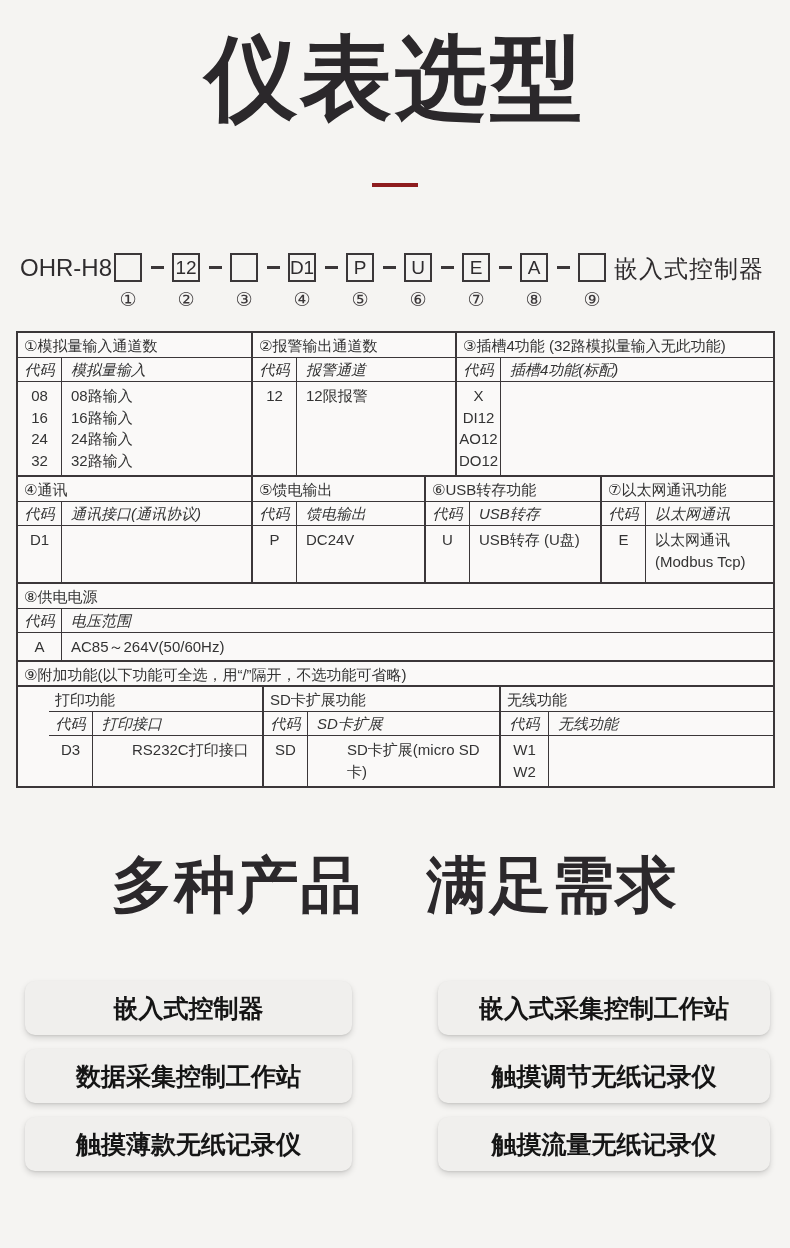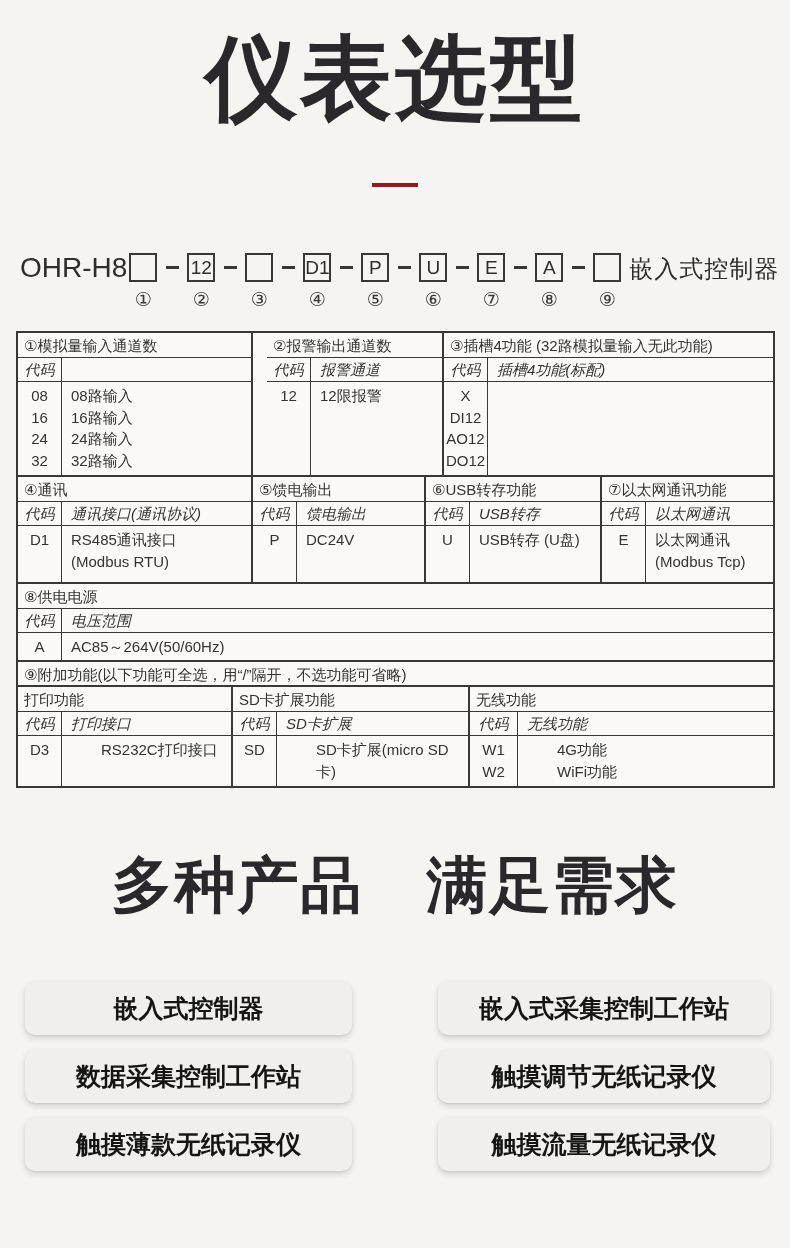--- a/index.html
+++ b/index.html
@@ -26,60 +26,60 @@
     width:46px; height:4px;
     background:#8e1c1e;
     margin:54px auto 0;
   }
   
   .model-line {
     display:flex; align-items:flex-start;
     margin:66px 0 0 20px;
     white-space:nowrap;
   }
-  .mc-prefix { font-size:28px; line-height:29px; margin-right:2px; color:#2f2c2e; }
+  .mc-prefix { font-size:24px; line-height:29px; margin-right:2px; color:#2f2c2e; }
   .mc-item { display:flex; flex-direction:column; align-items:center; }
   .mc-box {
     width:28px; height:29px;
     border:2px solid #3b3739;
     display:flex; align-items:center; justify-content:center;
     font-size:19px; color:#2f2c2e;
   }
   .mc-num { margin-top:6px; font-size:19px; color:#3b3739; }
   .mc-dash { width:30px; display:flex; justify-content:center; }
   .mc-dash i { display:block; width:13px; height:3px; background:#3b3739; margin-top:13px; }
   .mc-suffix { font-size:24px; line-height:31px; margin-left:8px; color:#2f2c2e; letter-spacing:1px; }
   
   .sel-table {
     width:759px;
     margin:20px 0 0 16px;
     border:2px solid #3b3739;
     background:#faf9f8;
   }
   .tgroup { display:flex; border-bottom:2px solid #3b3739; }
-  .sel-table > :last-child { border-bottom:none; }
+  .sel-table > :last-child { border-bottom:none;padding-left:31px; }
   .tsec { display:flex; flex-direction:column; border-right:2px solid #3b3739; }
   .tgroup .tsec:last-child { border-right:none; }
   .sec-title {
     height:25px; line-height:25px;
     padding-left:6px; font-size:15px;
     border-bottom:1.5px solid #3b3739;
     white-space:nowrap; overflow:hidden;
   }
   .sec-sub { display:flex; height:24px; line-height:24px; border-bottom:1.5px solid #3b3739; font-size:15px;font-style:italic; }
   .sec-data { flex:1; display:flex; font-size:15px; }
   .cell.code { width:44px; border-right:1.5px solid #3b3739; text-align:center; flex-shrink:0; }
   .cell.desc { flex:1; padding-left:9px; }
   .sec-data .cell { padding-top:3px; line-height:21.5px; white-space:pre-line; }
   .g1 .sec-data { min-height:93px; }
   .g2 .sec-data { min-height:56px; }
   .g3 .sec-data { min-height:27px; }
   .g4 .sec-data { min-height:50px;gap:30px; }
   .g4 .tsec:last-child .cell.code { width:48px; }
-  .w1a { width:235px; } .w1b { width:177px;margin-left:14px; } .w1c { flex:1; }
+  .w1a { width:235px; } .w1b { width:204px; } .w1c { flex:1; }
   .w2a { width:235px; } .w2b { width:173px; } .w2c { width:176px; } .w2d { flex:1; }
   .w3a { flex:1; }
   .w4a { width:215px; } .w4b { width:237px; } .w4c { flex:1; }
   .t9header {
     height:25px; line-height:25px;
     padding-left:6px; font-size:15px;
     border-bottom:2px solid #3b3739;
   }
   
   .sub-heading {
@@ -209,20 +209,21 @@
   <span class="mc-suffix">嵌入式控制器</span>
 </div>
 
 <div class="sel-table">
 
   <div class="tgroup g1">
     <section class="tsec w1a">
       <div class="sec-title">①模拟量输入通道数</div>
       <div class="sec-sub">
         <div class="cell code">代码</div>
+        <div class="cell desc">模拟量输入</div>
       </div>
       <div class="sec-data">
         <div class="cell code">08
 16
 24
 32</div>
         <div class="cell desc">08路输入
 16路输入
 24路输入
 32路输入</div>
@@ -256,22 +257,20 @@
 
   <div class="tgroup g2">
     <section class="tsec w2a">
       <div class="sec-title">④通讯</div>
       <div class="sec-sub">
         <div class="cell code">代码</div>
         <div class="cell desc">通讯接口(通讯协议)</div>
       </div>
       <div class="sec-data">
         <div class="cell code">D1</div>
-        <div class="cell desc">RS485通讯接口
-(Modbus RTU)</div>
       </div>
     </section>
     <section class="tsec w2b">
       <div class="sec-title">⑤馈电输出</div>
       <div class="sec-sub">
         <div class="cell code">代码</div>
         <div class="cell desc">馈电输出</div>
       </div>
       <div class="sec-data">
         <div class="cell code">P</div>
@@ -344,22 +343,20 @@
     </section>
     <section class="tsec w4c">
       <div class="sec-title">无线功能</div>
       <div class="sec-sub">
         <div class="cell code">代码</div>
         <div class="cell desc">无线功能</div>
       </div>
       <div class="sec-data">
         <div class="cell code">W1
 W2</div>
-        <div class="cell desc">4G功能
-WiFi功能</div>
       </div>
     </section>
   </div>
 
 </div>
 
 <h2 class="sub-heading">多种产品　满足需求</h2>
 
 <div class="product-grid">
   <div class="pbtn">嵌入式控制器</div>

